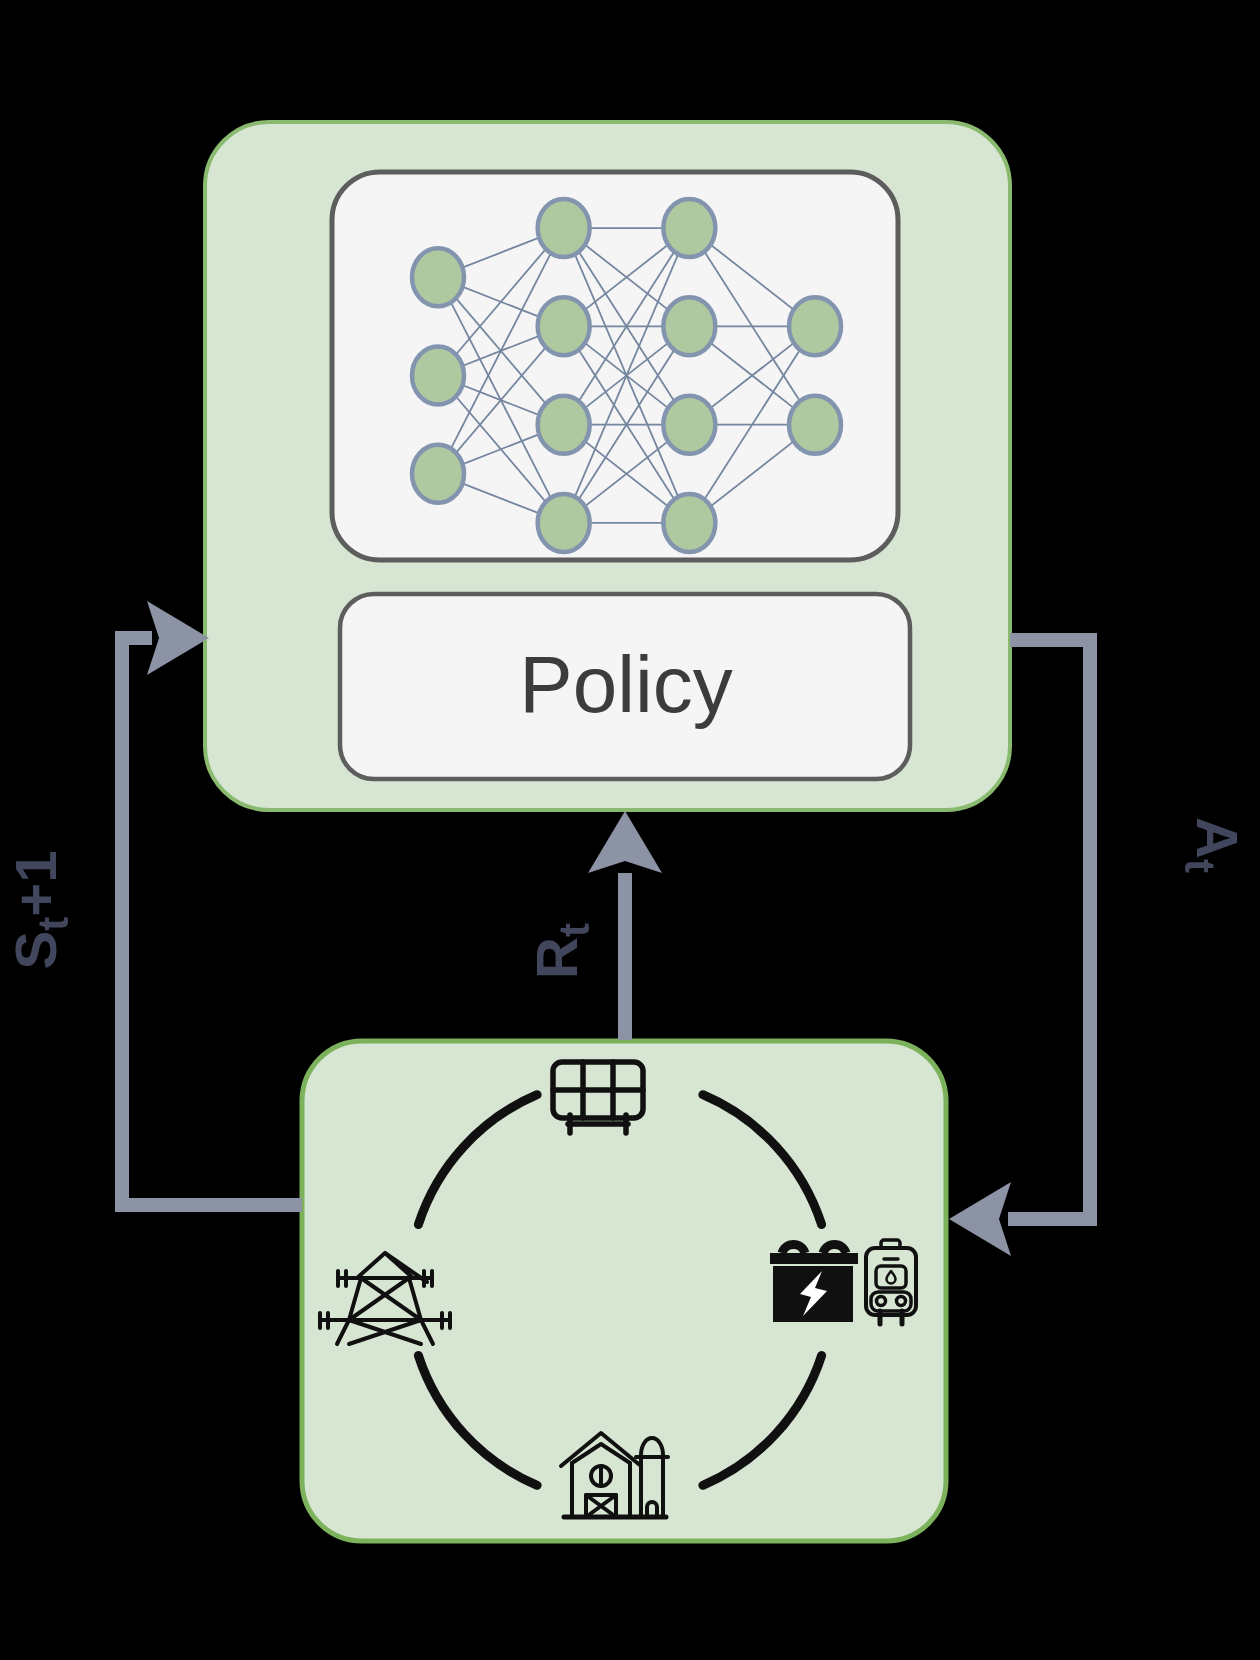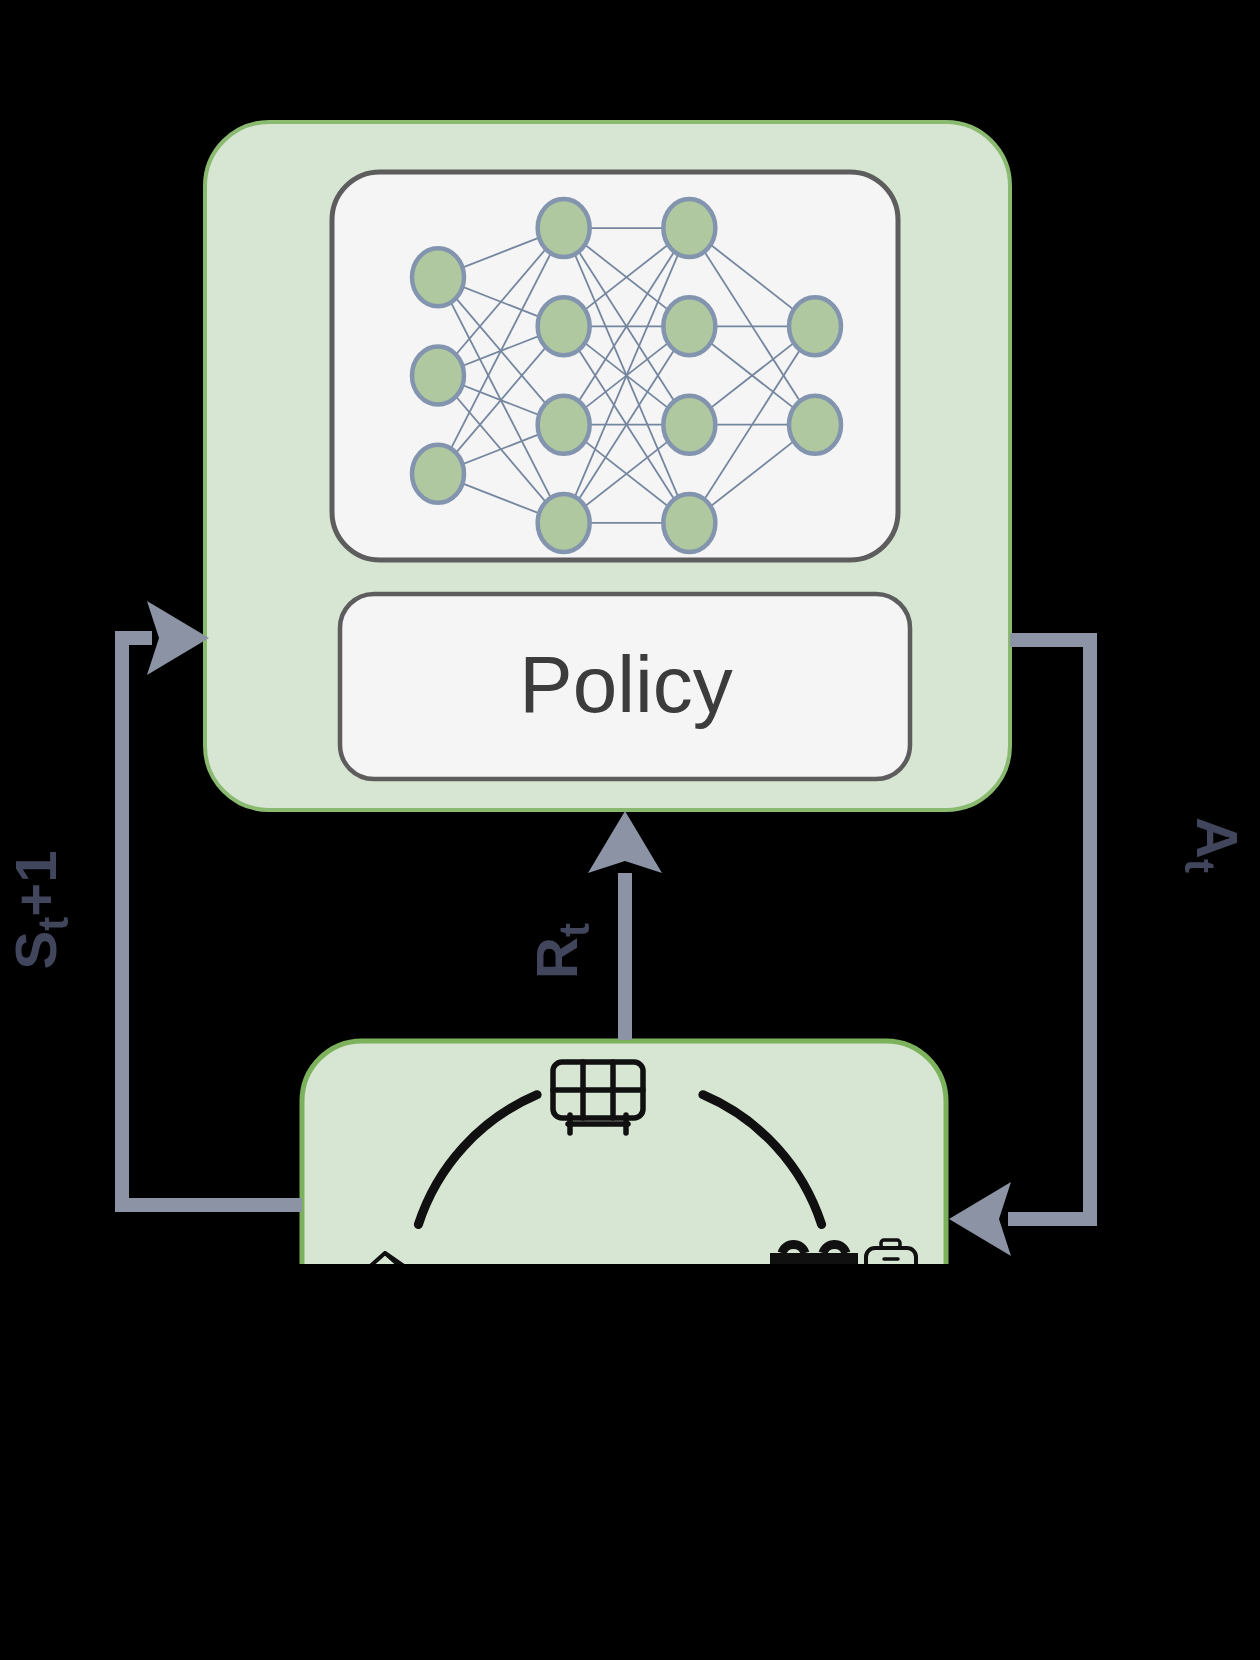--- a/index.html
+++ b/index.html
@@ -11,21 +11,21 @@
     --panel_border:#5d5d5d;
     --node_fill:#afc8a0;
     --node_border:#8394af;
     --edge:#75869f;
     --arrow:#8b93a4;
     --label_text:#41465c;
     --policy_text:#3c3c3c;
     --icon:#101010;
   }
   html,body{margin:0;padding:0;background:#000;}
-  .canvas{width:1260px;height:1264px;background:var(--background);position:relative;overflow:hidden;}
+  .canvas{width:1260px;height:1660px;background:var(--background);position:relative;overflow:hidden;}
   svg{display:block;}
   .bg{fill:var(--background);}
   .greenbox{fill:var(--box_fill);}
   .agent-border{stroke:var(--agent_border);stroke-width:4;}
   .env-border{stroke:var(--env_border);stroke-width:5;}
   .panel{fill:var(--panel_fill);stroke:var(--panel_border);stroke-width:5;}
   .panel-thin{fill:var(--panel_fill);stroke:var(--panel_border);stroke-width:4.5;}
   .nn-edge{stroke:var(--edge);stroke-width:1.8;}
   .nn-node{fill:var(--node_fill);stroke:var(--node_border);stroke-width:4.5;}
   .arrow{stroke:var(--arrow);stroke-width:14;fill:none;stroke-linejoin:miter;}

